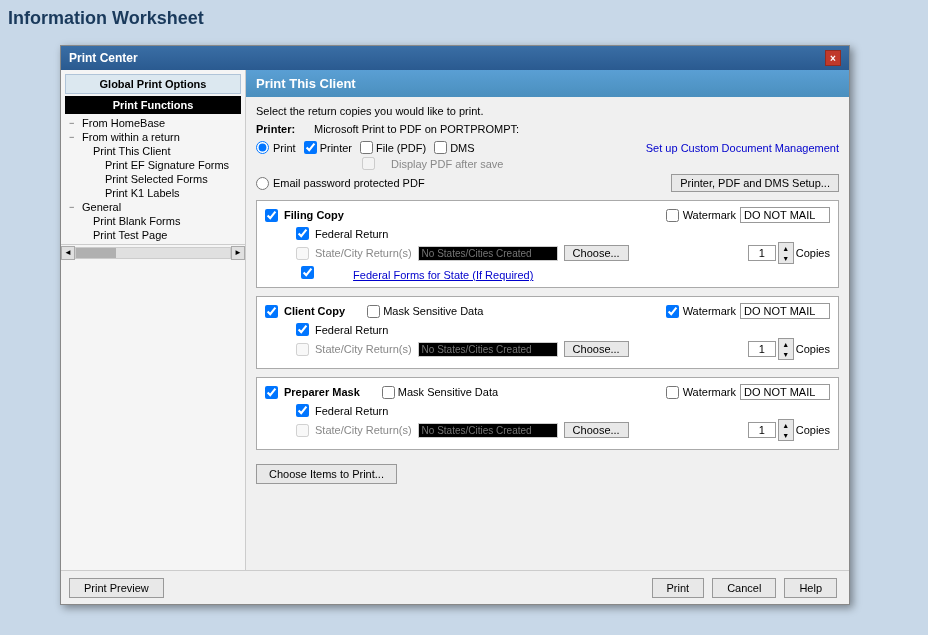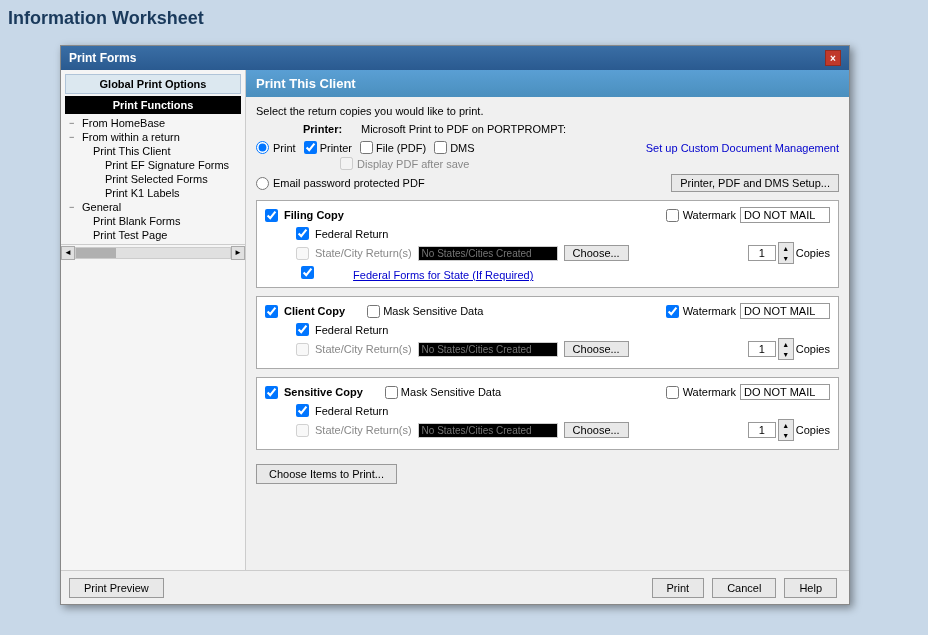--- a/index.html
+++ b/index.html
@@ -120,21 +120,20 @@
     .right-content {
       padding: 8px 10px;
       flex: 1;
       overflow-y: auto;
     }
     .printer-row {
       display: flex;
       align-items: center;
       margin-bottom: 6px;
       gap: 8px;
-      margin-left: 47px;
     }
     .printer-label {
       font-weight: bold;
       min-width: 50px;
     }
     .printer-name {
       color: #000;
     }
     .radio-group {
       display: flex;
@@ -147,22 +146,22 @@
       gap: 3px;
     }
     .setup-link {
       color: #0000cc;
       cursor: pointer;
       margin-left: auto;
     }
     .display-pdf-row {
       display: flex;
       align-items: center;
-      gap: 4px;
-      margin-left: 84px;
+      gap: 16px;
+      margin-left: 106px;
       margin-bottom: 4px;
       color: #888;
     }
     .setup-btn {
       margin-left: auto;
       padding: 2px 8px;
       background: #e8e8e8;
       border: 1px solid #999;
       cursor: pointer;
       font-size: 11px;
@@ -329,21 +328,21 @@
 </head>
 <body>
 
 <div class="bg-page">
   <div class="page-title">Information Worksheet</div>
 </div>
 
 <div class="dialog">
 
   <div class="dialog-titlebar">
-    <span>Print Forms</span>
+    <span>Print Center</span>
     <div class="close-btn">×</div>
   </div>
 
   <div class="dialog-body">
 
     <div class="left-panel">
       <div class="left-panel-header">Global Print Options</div>
       <div class="left-panel-header2">Print Functions</div>
 
       <div class="tree-item level1">
@@ -504,21 +503,21 @@
               </div>
               <span class="copies-label">Copies</span>
             </div>
           </div>
         </div>
 
         
         <div class="section-box">
           <div class="section-header">
             <input type="checkbox" checked="" style="">
-            <span class="section-title">Sensitive Copy</span>
+            <span class="section-title">Preparer Mask</span>
             <div class="checkbox-group" style="margin-left:16px;">
               <input type="checkbox" style="">
               <span>Mask Sensitive Data</span>
             </div>
             <div class="watermark-group">
               <input type="checkbox" style="">
               <span>Watermark</span>
               <input type="text" class="watermark-input" value="DO NOT MAIL" style="">
             </div>
           </div>

